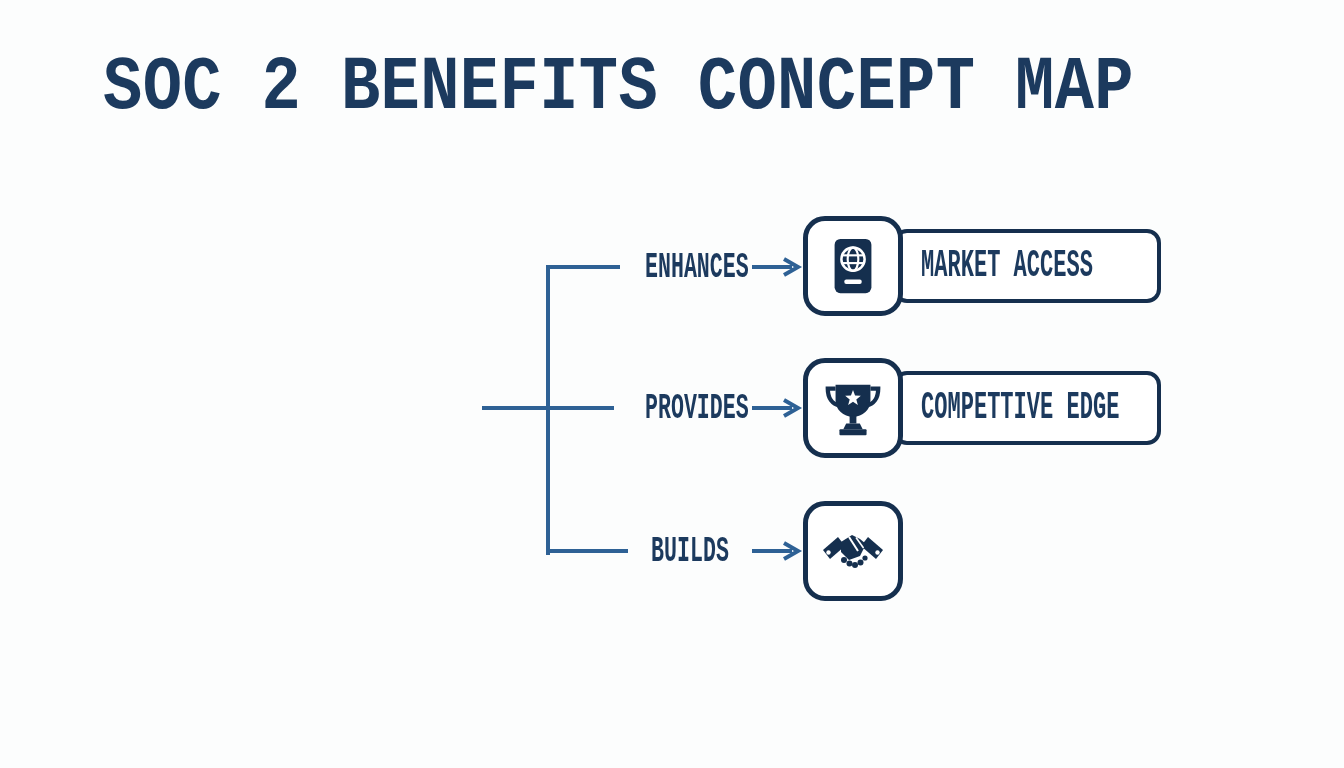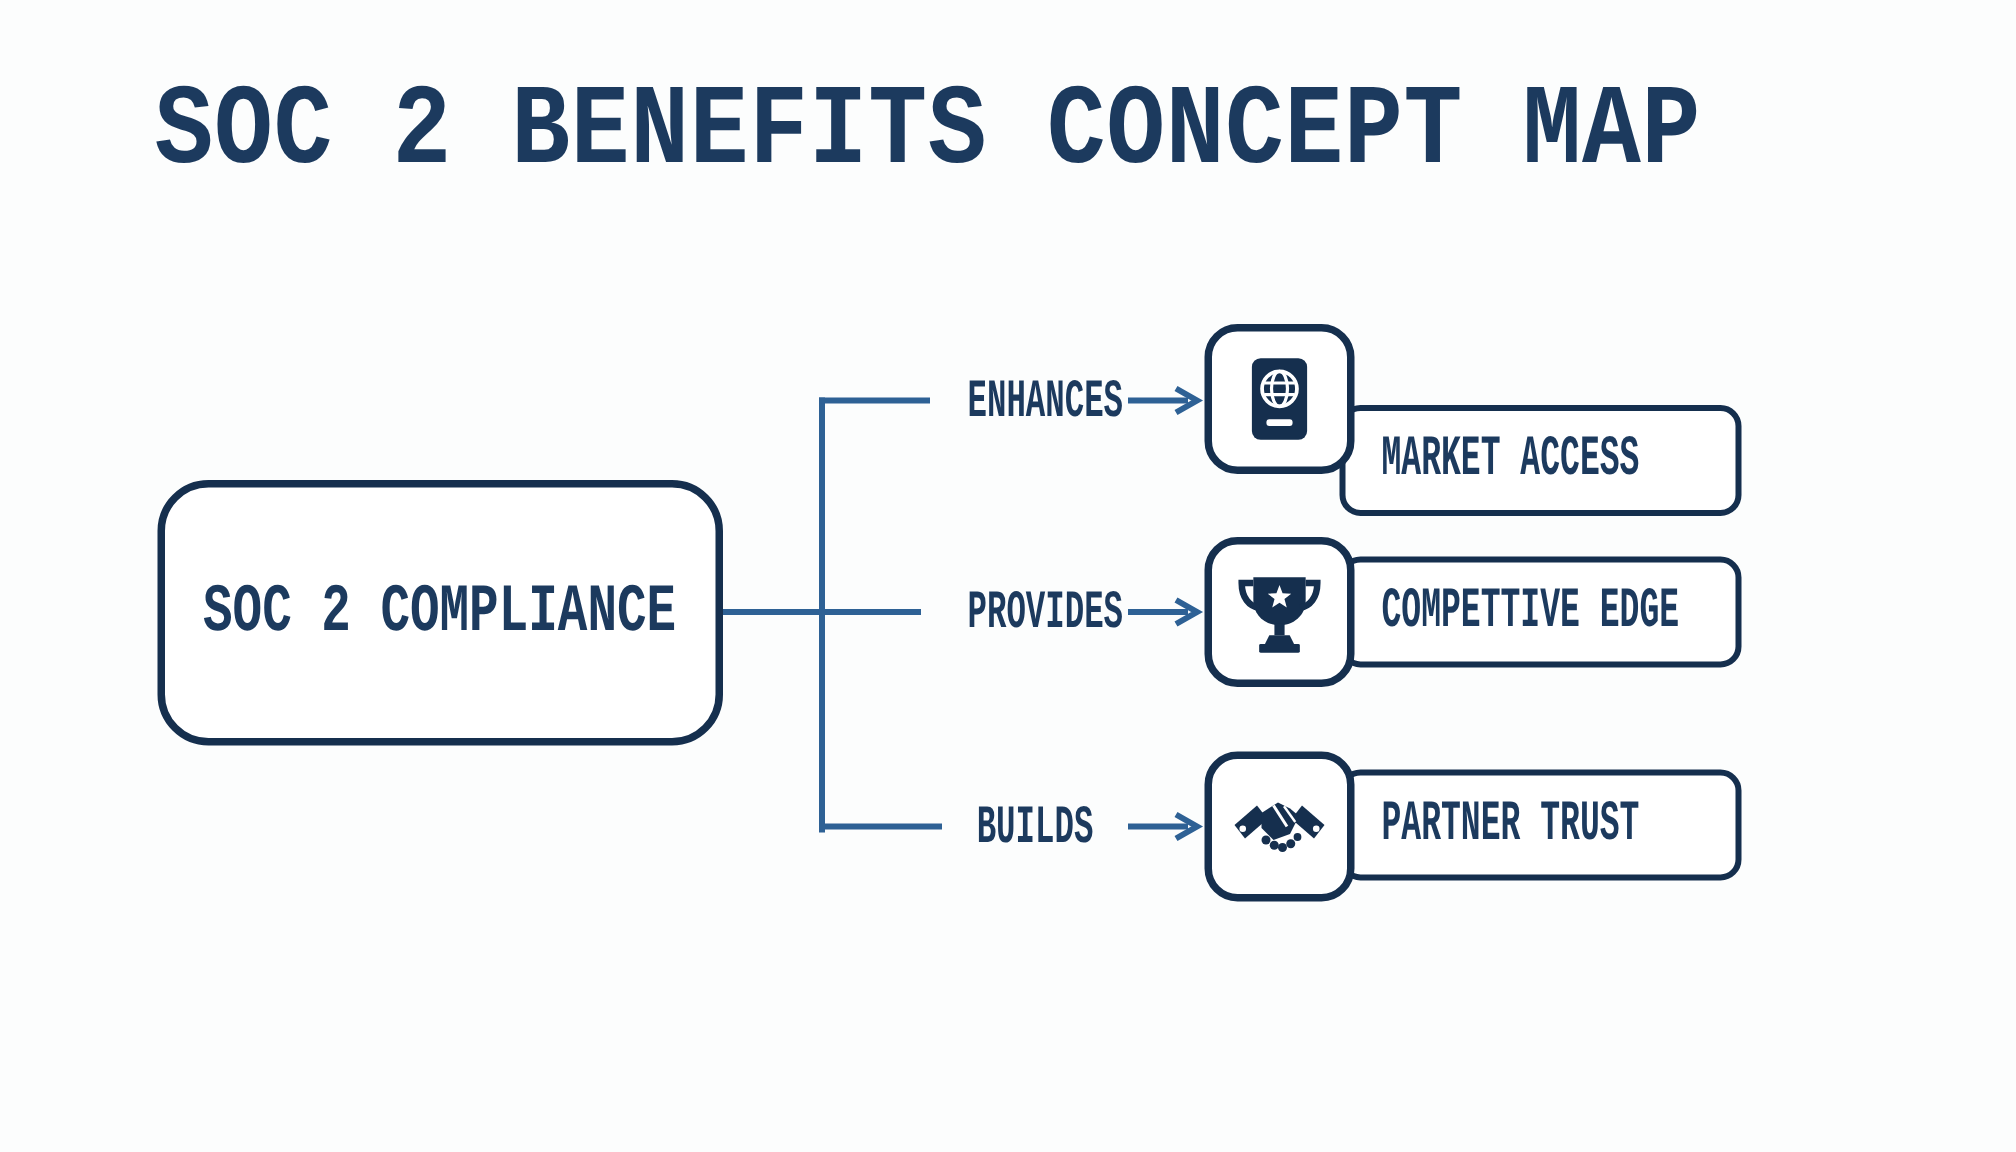--- a/index.html
+++ b/index.html
@@ -115,43 +115,40 @@
     height: 74px;
     box-sizing: border-box;
     background: #ffffff;
     border: 4px solid #152f4e;
     border-radius: 14px;
     display: flex;
     align-items: center;
     padding-left: 24px;
     z-index: 1;
   }
-  .target-box-1 { top: 229px; margin-top: 41px; }
+  .target-box-1 { top: 229px; }
   .target-box-2 { top: 371px; align-items: center; }
   .target-box-3 { top: 513px; }
   .target-label {
     font-size: 38px;
     font-weight: 700;
     line-height: 1;
     color: #1c3a5e;
     white-space: nowrap;
     transform: scaleX(0.58);
     transform-origin: left center;
   }
 </style>
 </head>
 <body>
 
 <div class="canvas">
 
   <h1 class="title">SOC 2 BENEFITS CONCEPT MAP</h1>
 
-  <div class="root-box">
-    <span class="root-label">SOC 2 COMPLIANCE</span>
-  </div>
 
   <div class="line v-line"></div>
   <div class="line h-stub-1"></div>
   <div class="line h-stub-2"></div>
   <div class="line h-stub-3"></div>
 
   <div class="verb verb-1">ENHANCES</div>
   <div class="verb verb-2">PROVIDES</div>
   <div class="verb verb-3">BUILDS</div>
 
@@ -208,17 +205,14 @@
         <circle cx="34" cy="40" r="3"></circle>
         <circle cx="39.5" cy="37.5" r="3"></circle>
         <circle cx="44" cy="33" r="2.6"></circle>
       </g>
       <circle cx="7.5" cy="27.5" r="2.2" fill="#ffffff"></circle>
       <circle cx="56.5" cy="27.5" r="2.2" fill="#ffffff"></circle>
       <line x1="28" y1="12" x2="37" y2="26" stroke="#ffffff" stroke-width="2"></line>
       <line x1="35" y1="12.5" x2="42.5" y2="23" stroke="#ffffff" stroke-width="1.6"></line>
     </svg>
   </div>
-  <div class="target-box target-box-3">
-    <span class="target-label">PARTNER TRUST</span>
-  </div>
 
 </div>
 
 </body></html>

